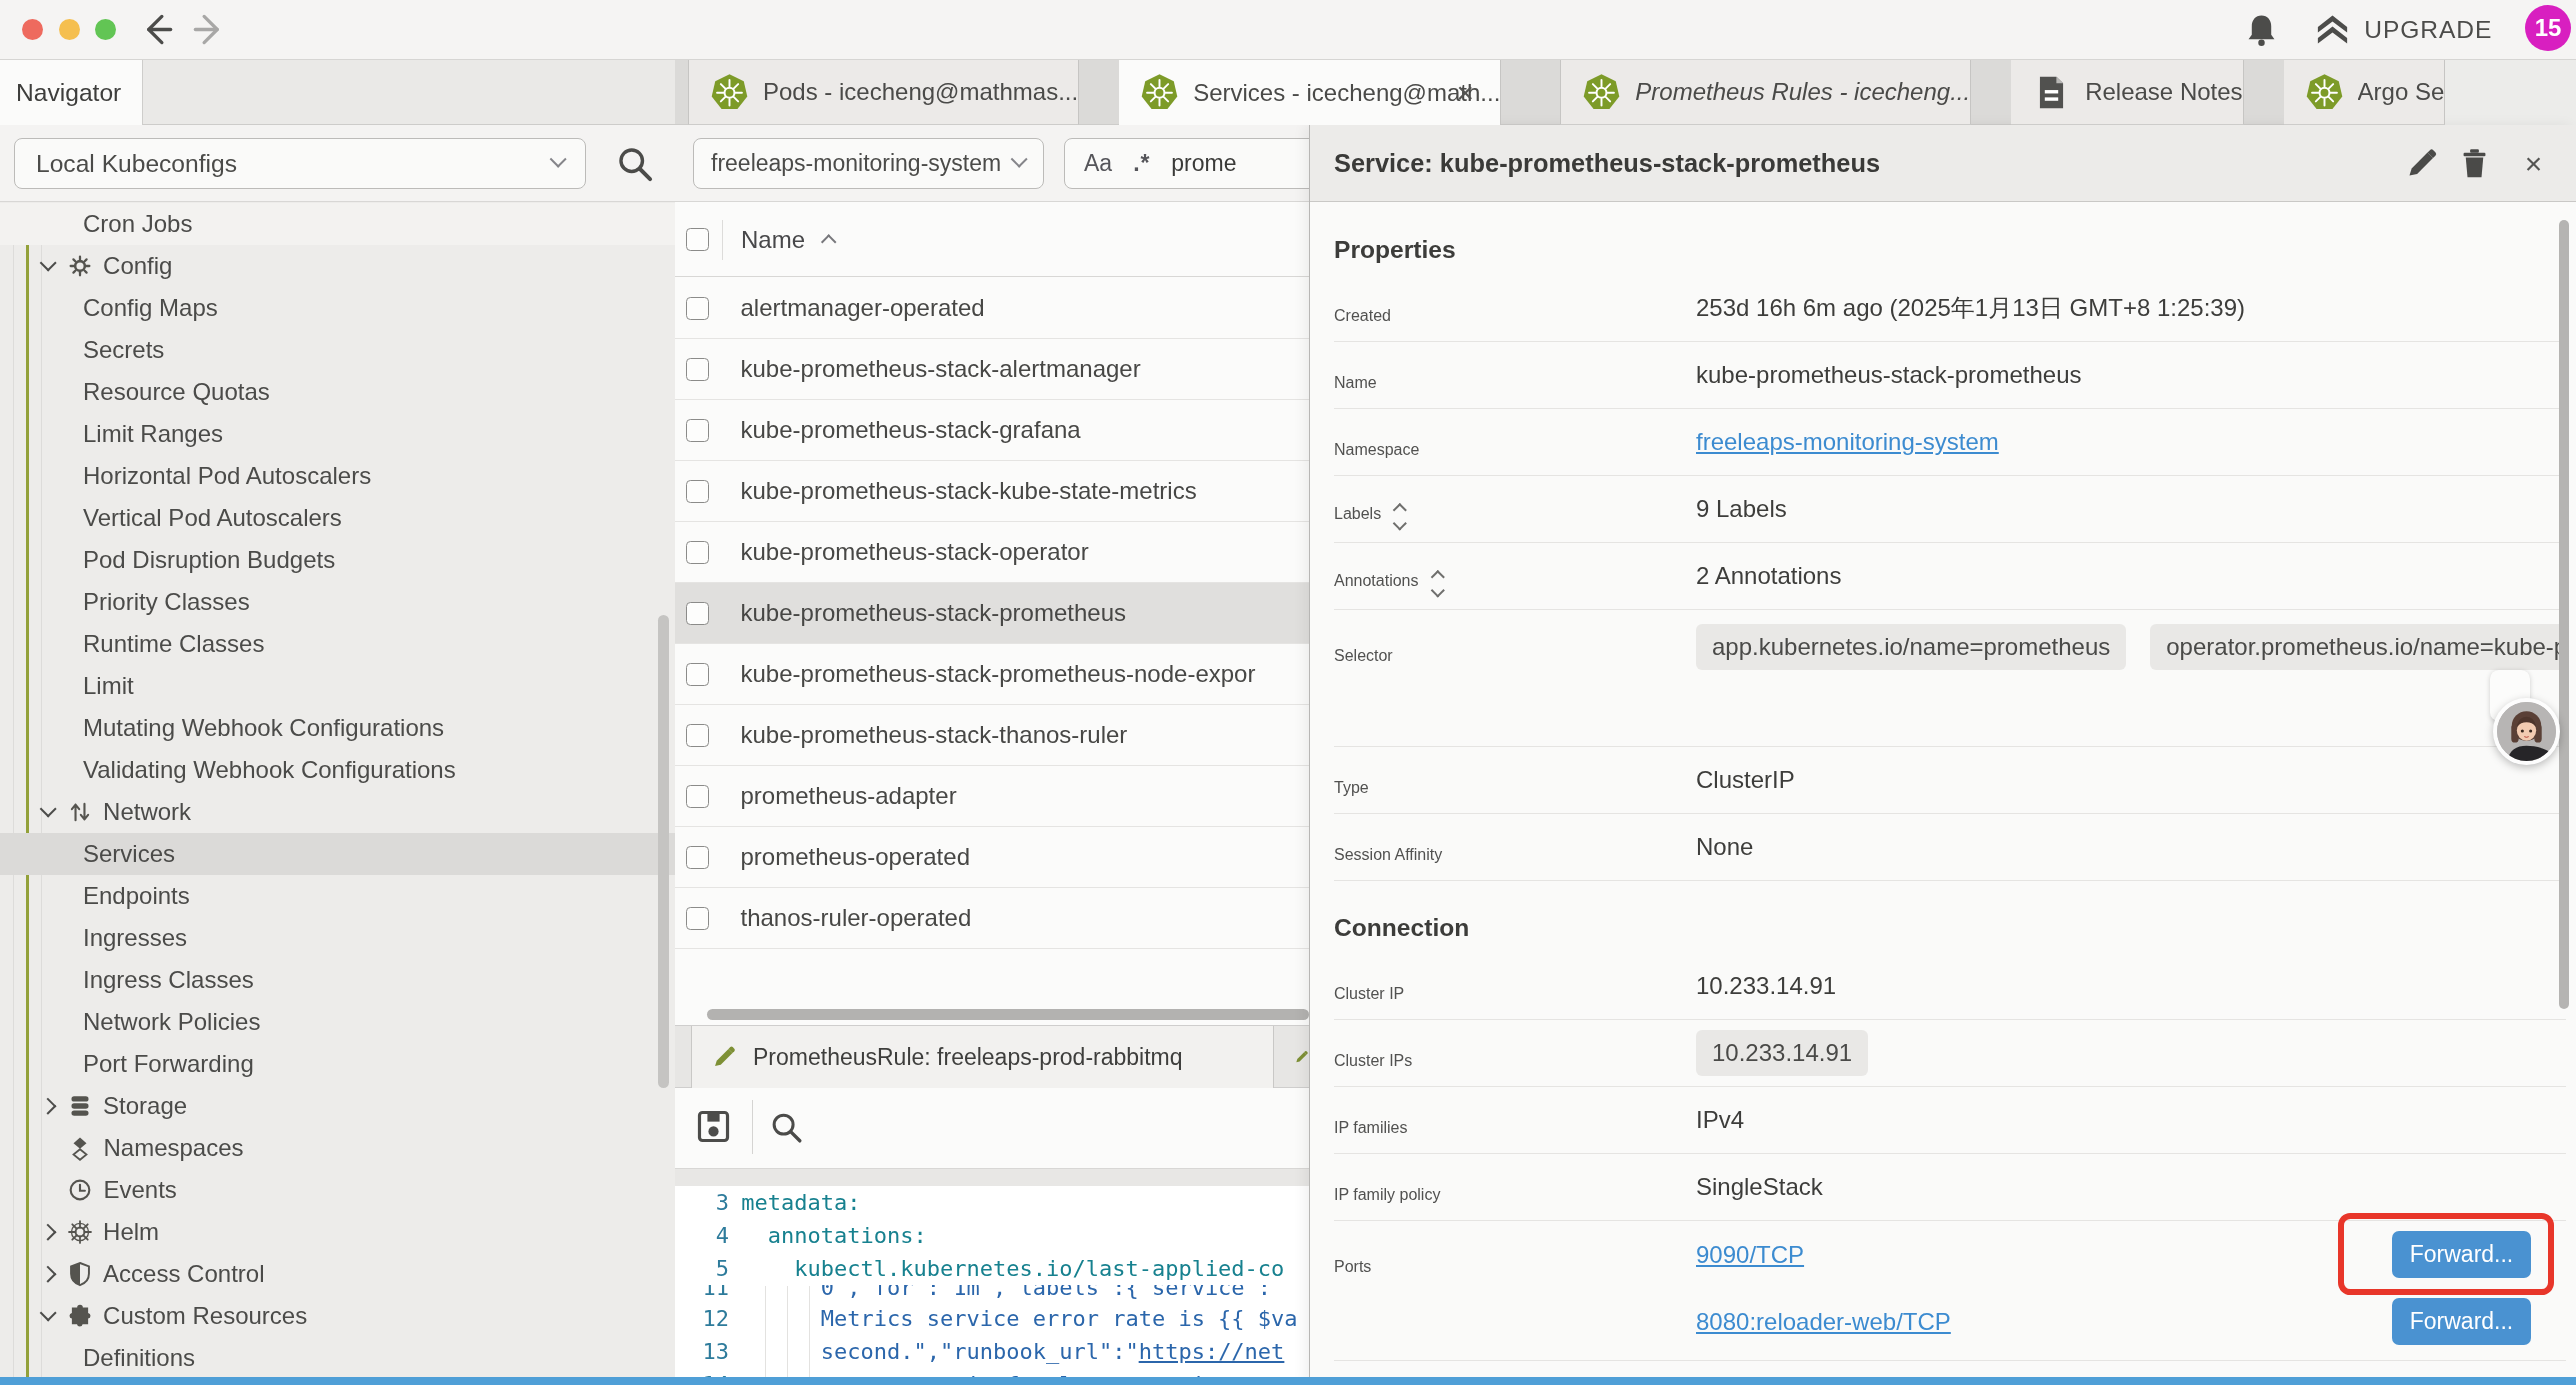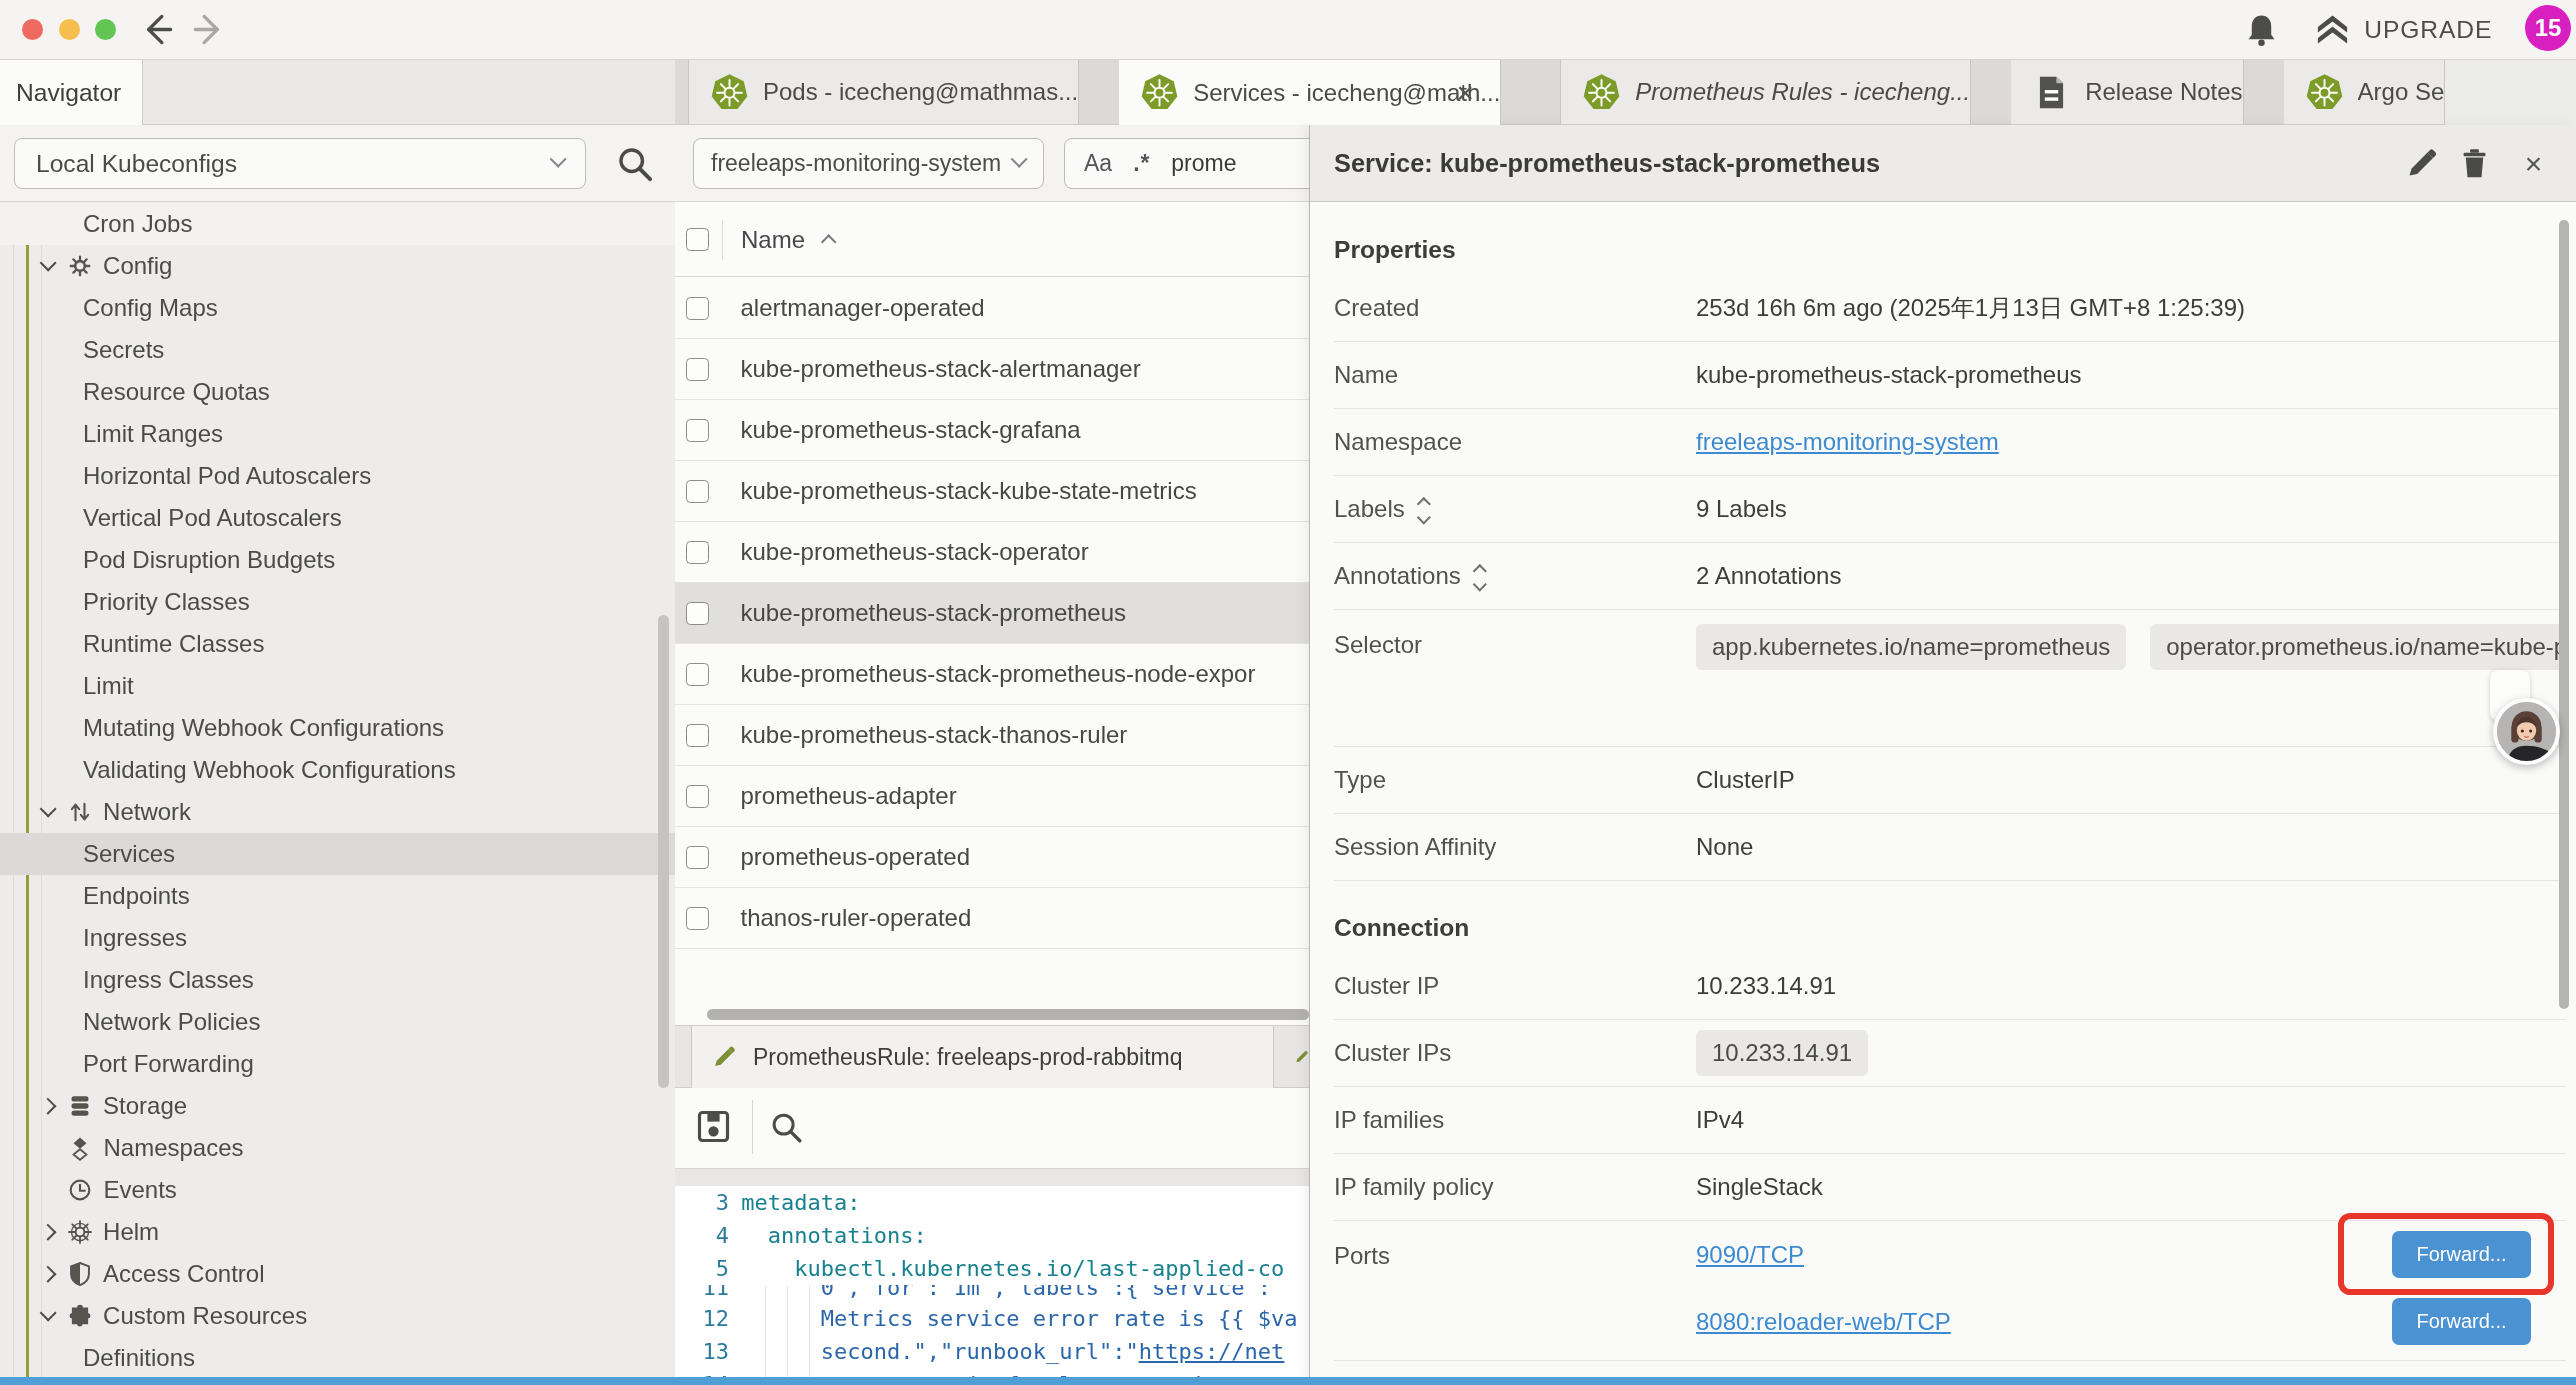--- a/index.html
+++ b/index.html
@@ -111,35 +111,35 @@
   .dh-icon { position:absolute; top:21px; width:35px; height:35px; }
   #d-edit { left:1094px; } #d-del { left:1147px; }
   #d-close { left:1206px; font-size:33px; color:#4a4a48; display:flex; align-items:center; justify-content:center; }
   #dbody { position:absolute; left:0; top:78px; width:1256px; height:1183px; padding:0 0 0 24px; overflow:hidden; }
   .section { padding-top:21px; }
   .sec-h { height:51px; display:flex; align-items:center; font-size:24.6px; font-weight:bold; color:#3c3c3a; }
   .prow { min-height:67px; border-bottom:0.9px solid #e5e4e2; display:flex; align-items:center; }
   .prow.tall { height:137px; align-items:flex-start; }
   .prow.tall .plabel { padding-top:21px; }
   .prow.ports { height:140px; align-items:flex-start; border-bottom:0.9px solid #e5e4e2; }
-  .plabel { width:362px; flex:none; font-size:24px; color:#515150; display:flex; align-items:flex-end; gap:14px; }
+  .plabel { width:362px; flex:none; font-size:16px; color:#515150; display:flex; align-items:flex-start; gap:14px;margin-top:16px; }
   .prow.ports .plabel { padding-top:21px; }
   .sort-ic { display:inline-flex; flex-direction:column; gap:4.4px; }
   .sort-ic i { width:9.6px; height:9.6px; border-left:2.2px solid #6f6f6d; border-top:2.2px solid #6f6f6d; display:block; }
   .sort-ic i.up { transform:rotate(45deg); }
   .sort-ic i.dn { transform:rotate(225deg); }
   .pvalue { flex:1; font-size:24px; color:#3d3d3b; padding-right:35px; }
   .pv-text.link { color:#3c8bd0; text-decoration:underline; }
   .chips { display:flex; flex-direction:row; gap:24px; padding-top:14px; }
   .chip { background:#e9e8e6; border-radius:6.1px; padding:8.8px 16px; color:#4a4a48; align-self:flex-start; white-space:nowrap; }
   .chip.single { display:inline-block; }
   .port-row { height:67px; display:flex; align-items:center; justify-content:space-between; }
   .port-link { color:#3c8bd0; text-decoration:underline; font-size:24px; }
   .fwd-wrap { position:relative; }
-  .fwd { width:139px; height:47px; background:#4a92d1; border:none; border-radius:7px; color:#fff; font-size:20px; font-family:"Liberation Sans", sans-serif; }
+  .fwd { width:139px; height:47px; background:#4a92d1; border:none; border-radius:7px; color:#fff; font-size:23px; font-family:"Liberation Sans", sans-serif; }
   .fwd-wrap.hl:after { content:''; position:absolute; left:-54px; right:-23px; top:-18.4px; bottom:-16.7px; border:6.1px solid #e8362a; border-radius:12.3px; pointer-events:none; }
   #d-scroll { position:absolute; left:1249px; top:95px; width:9.6px; height:789px; background:#b5b4b2; border-radius:5.3px; }
 
   
   #bluebar { position:absolute; left:0; top:1377px; width:2576px; height:8.8px; background:#4f9fd7; }
   #avatar-tab { position:absolute; left:2490px; top:670px; width:40px; height:51px; background:#fcfcfb; border-radius:8.8px; box-shadow:0 1.8px 5.3px rgba(0,0,0,.18); }
   #avatar { position:absolute; left:2493px; top:698px; width:67px; height:67px; border-radius:50%; background:#b7b5b4; border:4.4px solid #fdfdfd; box-shadow:0 2.6px 8.8px rgba(0,0,0,.25); overflow:hidden; }
   #avatar svg { width:100%; height:100%; }
 </style>
 </head>

